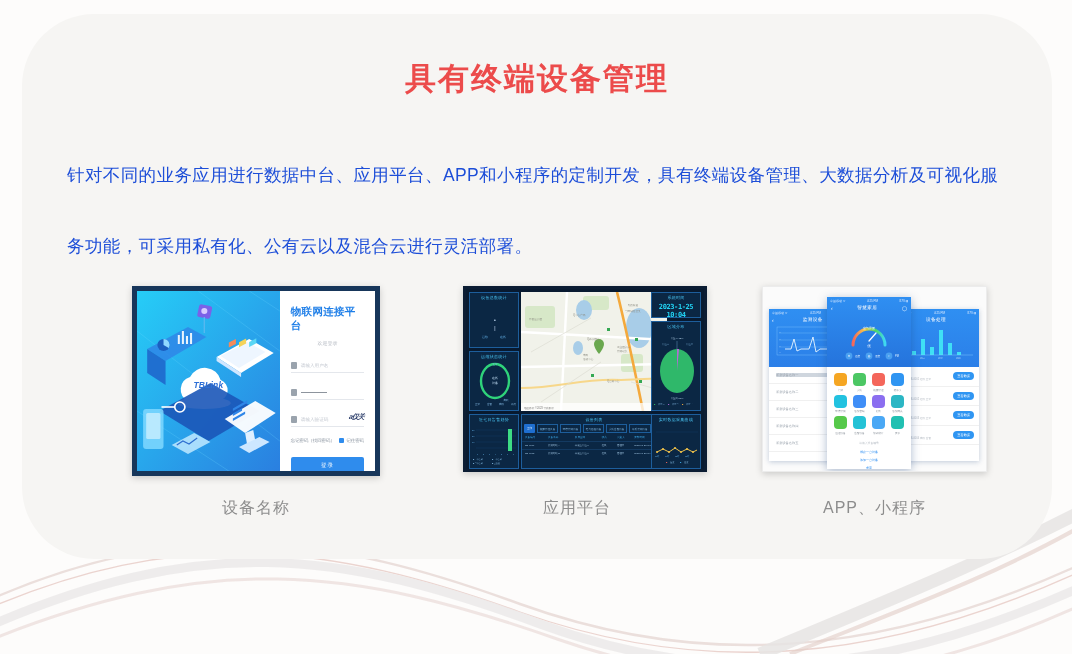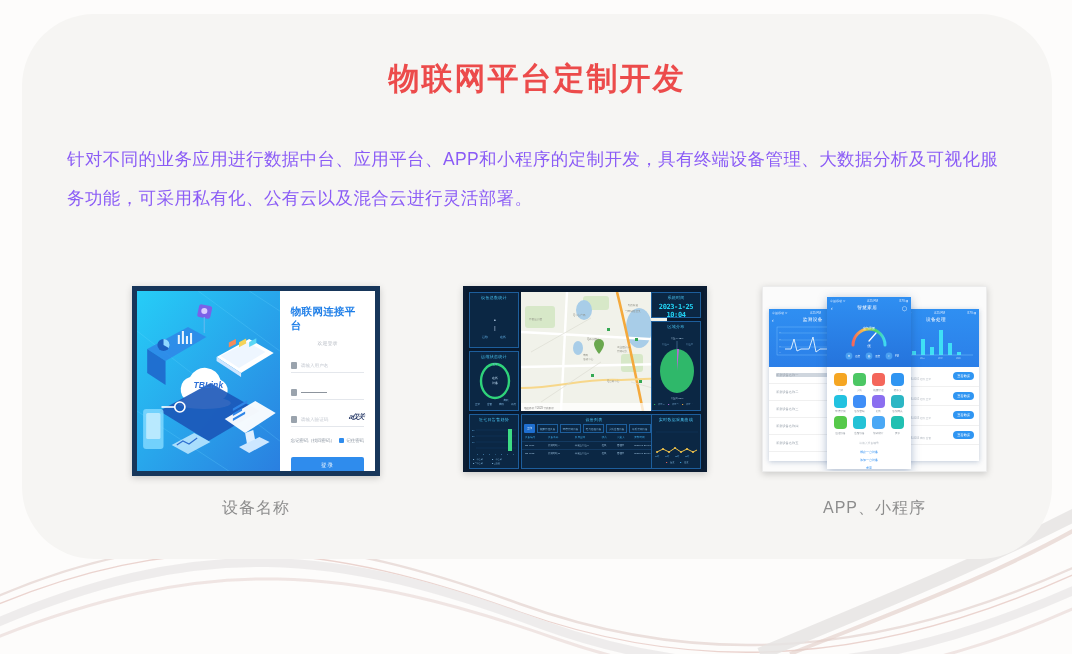--- a/index.html
+++ b/index.html
@@ -29,22 +29,22 @@
     text-align: center;
     font-size: 31px; font-weight: bold;
     color: #ec4b4b;
     letter-spacing: 2px;
   }
 
   .body-text {
     position: absolute; left: 45px; top: 126px;
     width: 940px;
     font-size: 17.5px;
-    line-height: 39px;
-    color: #8b5cf6;
+    line-height: 71px;
+    color: #1d4ed8;
     letter-spacing: 0.4px;
   }
 
   
   .thumbs { position: absolute; left: 45px; top: 272px; width: 940px; height: 200px; }
   .thumb-wrap { position: absolute; top: 0; }
   .thumb-wrap.t1 { left: 65px;  width: 248px; }
   .thumb-wrap.t2 { left: 380px; width: 260px; padding-left: 16px; }
   .thumb-wrap.t3 { left: 695px; width: 225px; }
 
@@ -130,21 +130,21 @@
     <path d="M-20,150 C180,60 330,80 520,150 C700,215 880,205 1092,105" fill="none" stroke="#e7d9d6" stroke-width="2.4" opacity=".85"></path>
     <path d="M-20,158 C180,70 330,90 520,158 C700,222 880,212 1092,112" fill="none" stroke="#dfb9b2" stroke-width="1.3" opacity=".6"></path>
     <path d="M-20,176 C200,78 340,96 540,170 C720,236 890,222 1092,128" fill="none" stroke="#eceaea" stroke-width="9" opacity=".9"></path>
     <path d="M-20,190 C210,96 350,112 560,186 C740,248 900,236 1092,146" fill="none" stroke="#e9dcd9" stroke-width="3" opacity=".7"></path>
     <path d="M760,200 C880,150 980,110 1092,52" fill="none" stroke="#e6e4e3" stroke-width="13" opacity=".85"></path>
     <path d="M790,200 C900,156 1000,120 1092,66" fill="none" stroke="#e3cfca" stroke-width="4" opacity=".65"></path>
   </svg>
 
   <div class="card">
 
-    <div class="title">物联网平台定制开发</div>
+    <div class="title">具有终端设备管理</div>
 
     <div class="body-text">针对不同的业务应用进行数据中台、应用平台、APP和小程序的定制开发，具有终端设备管理、大数据分析及可视化服务功能，可采用私有化、公有云以及混合云进行灵活部署。</div>
 
     <div class="thumbs">
 
       <div class="thumb-wrap t1">
         <div class="shot s1">
 
           <div class="login-left">
             <svg width="100%" height="100%" viewBox="0 0 140 180" preserveAspectRatio="none">
@@ -471,20 +471,21 @@
                   <text x="14" y="41" fill="#f4665b">■</text>
                     <text x="18" y="41" fill="#7fb4dd">温度</text>
                   <text x="28" y="41" fill="#3aa8e8">■</text>
                     <text x="32" y="41" fill="#7fb4dd">湿度</text>
                 </g>
               </svg>
             </div>
 
           </div>
         </div>
+        <div class="caption">应用平台</div>
       </div>
 
       <div class="thumb-wrap t3">
         <div class="shot s3">
 
           <div class="phone" style="left:6px;top:22px;width:86px;height:152px;">
             <div class="ph-head" style="height:58px;">
               <div class="ph-status">
                 <span>中国移动 ᯤ</span>
                 <span>4:25 PM</span>

